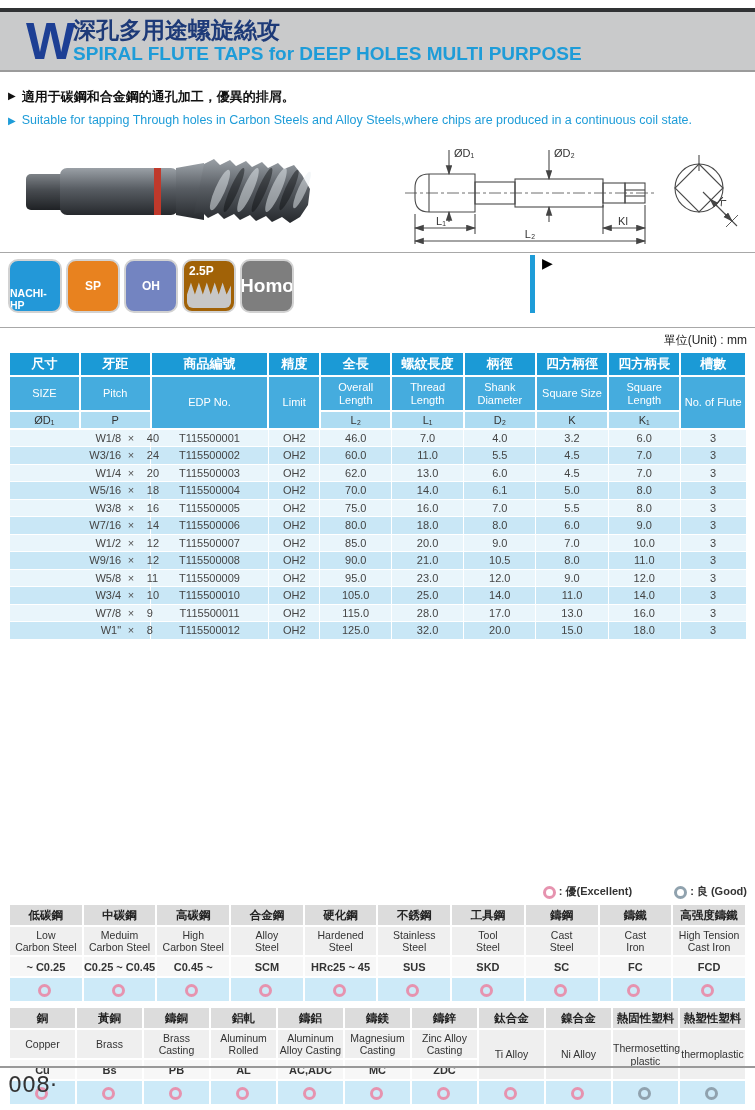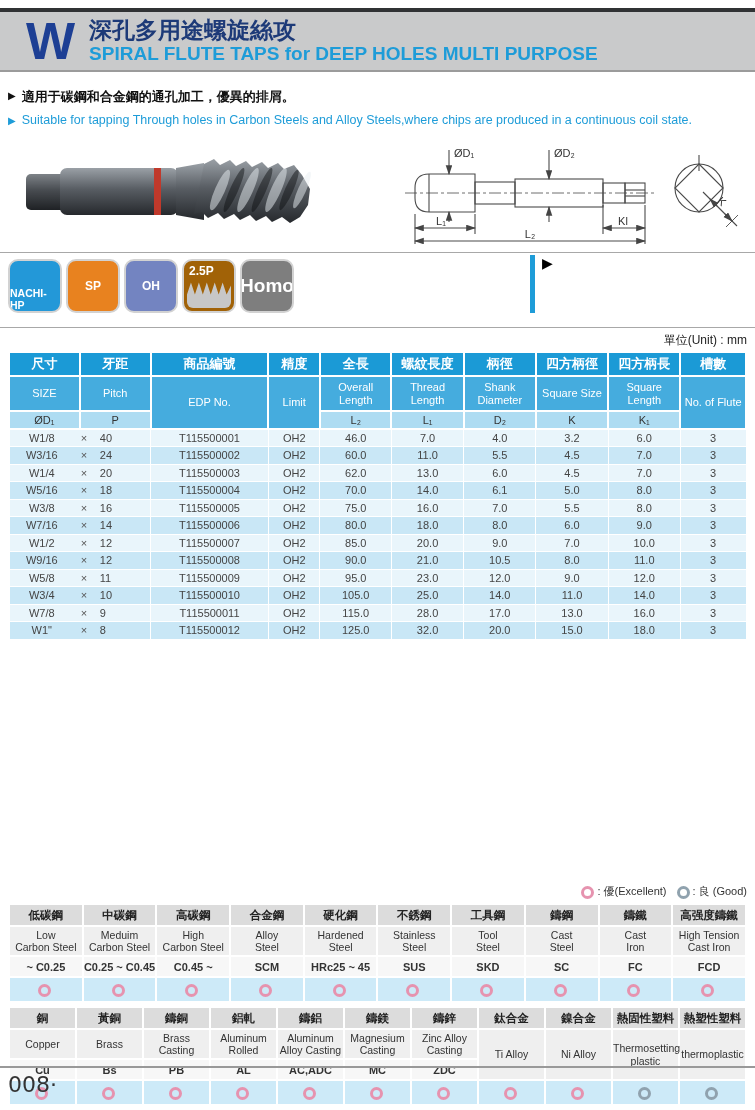--- a/index.html
+++ b/index.html
@@ -3,21 +3,21 @@
 <meta charset="utf-8">
 <style>
   html,body{margin:0;padding:0;background:#fff;}
   .page{position:relative;width:755px;height:1110px;background:#fff;
         font-family:"Liberation Sans","DejaVu Sans",sans-serif;color:#222;overflow:hidden;}
 
   
   .banner{margin-top:8px;height:58px;background:#c9cacb;border-top:4px solid #303234;
           border-bottom:2px solid #9b9b9b;display:flex;align-items:center;padding-left:26px;}
   .banner .w{font-size:52px;font-weight:bold;color:#1d3f94;line-height:52px;letter-spacing:-2px;}
-  .banner .titles{margin-left:16px;display:flex;flex-direction:column;justify-content:center;}
+  .banner .titles{margin-left:0;display:flex;flex-direction:column;justify-content:center;}
   .title-zh{font-size:23px;font-weight:bold;color:#1d3a78;line-height:26px;}
   .title-en{font-size:19px;font-weight:bold;color:#1e9cd8;line-height:22px;}
 
   
   .bullets{margin:16px 8px 6px 8px;}
   .bullet{display:flex;align-items:flex-start;margin-bottom:7px;}
   .tri{font-size:10px;margin:2px 6px 0 0;}
   .bullet-zh{font-size:13px;color:#111;font-weight:bold;}
   .bullet-zh .tri{color:#111;}
   .bullet-en{font-size:12.5px;color:#1e9cd8;}
@@ -51,28 +51,28 @@
   table.spec th,table.spec td{border:1px solid #fff;text-align:center;padding:0;}
   tr.h1 th{background:#1b9ad6;color:#fff;font-size:13px;font-weight:bold;height:22px;border-width:2px;}
   tr.h2 th{background:#45acde;color:#fff;font-size:11px;font-weight:normal;height:33px;
            line-height:1.15;border-width:2px;}
   tr.h3 th{background:#aedcf2;color:#333;font-size:11px;font-weight:normal;height:16px;border-width:2px;}
   tr.dr{height:17.5px;font-size:11px;color:#444;}
   tr.dr.odd td{background:#e9f5fb;}
   tr.dr.even td{background:#c9e7f6;}
   td.cs{text-align:left;}
   td.cs .inner{display:flex;width:100%;}
-  td.cs .sz{flex:0 0 46%;text-align:center;}
+  td.cs .sz{flex:0 0 46%;text-align:right;padding-left:47px;}
   td.cs .tx{flex:0 0 14%;text-align:center;color:#555;}
   td.cs .pt{flex:1;text-align:left;padding-left:6px;}
 
   
   .bottom{position:absolute;left:8px;top:884px;width:739px;}
   .legend{text-align:right;font-size:11px;color:#333;margin-bottom:4px;}
-  .legend .item{margin-left:7px;}
+  .legend .item{margin-left:39px;font-weight:bold;}
   .ring{display:inline-block;width:7px;height:7px;border-radius:50%;border:3px solid #ccc;
         vertical-align:middle;margin-right:3px;}
   .mark-excellent{border-color:#e693af;}
   .mark-good{border-color:#90a2ae;}
   table.mat{width:739px;border-collapse:collapse;table-layout:fixed;margin-bottom:3px;
             border-top:1px solid #7f1d1d;}
   table.mat th,table.mat td{border:2px solid #fff;text-align:center;padding:0;}
   tr.mzh th{background:#dcdcdc;color:#222;font-size:11.5px;font-weight:bold;height:20px;}
   tr.men td{background:#efefef;color:#333;font-size:10.5px;line-height:1.15;height:28px;font-weight:normal;}
   tr.mgr td{background:#f7f7f7;color:#333;font-size:11px;height:19px;font-weight:bold;}

